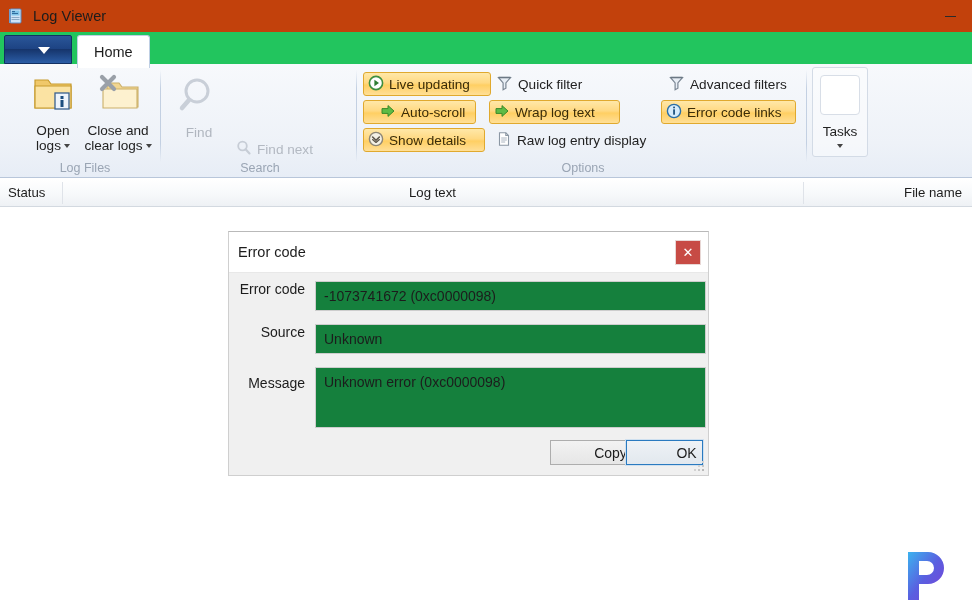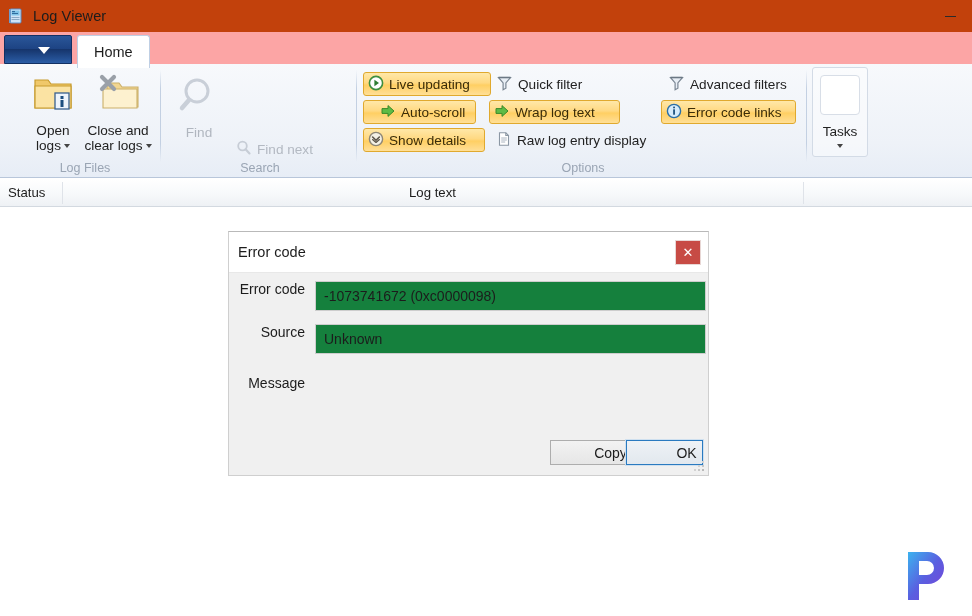--- a/index.html
+++ b/index.html
@@ -42,21 +42,21 @@
     display: flex; align-items: center; justify-content: center;
   }
   .win-btn .dash {
     width: 11px; height: 1px; background: #2b2b2b;
   }
 
   
   .tabstrip {
     position: absolute; left: 0; top: 32px;
     width: 972px; height: 36px;
-    background: #fca5a5;
+    background: #22c55e;
   }
   .tabstrip::after {
     content: ""; position: absolute; left: 0; right: 0; bottom: 0;
     height: 4px;
     background: linear-gradient(to bottom, #dbe6f4, #cfdcee);
   }
   .appbutton {
     position: absolute; left: 4px; top: 3px;
     width: 68px; height: 29px;
     background: linear-gradient(to bottom, #2a5699 0%, #1d4383 48%, #16356c 50%, #2b5da6 100%);
@@ -416,20 +416,21 @@
       <div style="font-size:13.6px; color:#222; margin-top:9px;">Tasks</div>
       <div style="width:0;height:0;margin-top:5px;border-left:3.5px solid transparent;border-right:3.5px solid transparent;border-top:4px solid #444;"></div>
     </div>
   </div>
 
   <div class="colheader">
     <div class="cell" style="left:8px;">Status</div>
     <div class="col-div" style="left:62px;"></div>
     <div class="cell" style="left:62px; width:741px; justify-content:center;">Log text</div>
     <div class="col-div" style="left:803px;"></div>
+    <div class="cell" style="left:803px; width:165px; justify-content:flex-end; padding-right:6px;">File name</div>
   </div>
 
   <div class="workarea"></div>
 
   <div class="dialog">
     <div class="dialog-title">
       <span class="t">Error code</span>
       <div class="dlg-close">
         <span>✕</span>
       </div>
@@ -440,20 +441,21 @@
       <span class="fbox">-1073741672 (0xc0000098)</span>
     </div>
 
     <div class="frow" style="top:92px;">
       <span class="flabel">Source</span>
       <span class="fbox">Unknown</span>
     </div>
 
     <div class="frow" style="top:135px;">
       <span class="flabel" style="padding-top:8px;">Message</span>
+      <span class="fbox tall">Unknown error (0xc0000098)</span>
     </div>
 
     <div class="dlg-btn" style="left:321px; top:208px; width:77px;">
       <span>Copy</span>
     </div>
     <div class="dlg-btn primary" style="left:397px; top:208px; width:63px;">
       <span>OK</span>
     </div>
 
     <div class="grip"></div>

